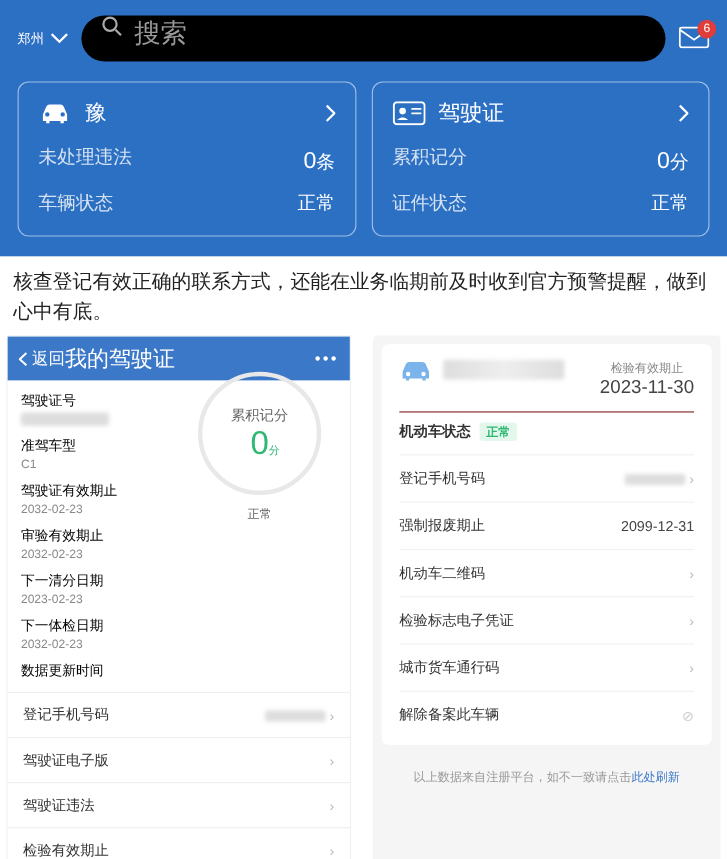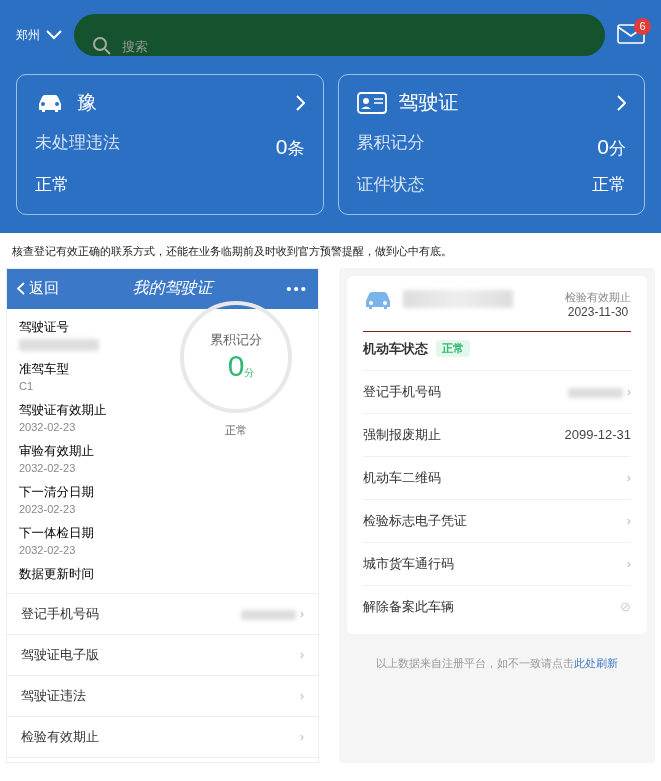--- a/index.html
+++ b/index.html
@@ -25,29 +25,29 @@
   }
   .city-select {
     display: flex;
     align-items: center;
     gap: 6px;
     font-size: 12px;
     font-weight: 400;
   }
   .search-box {
     flex: 1;
-    background: #14532d;
+    background: #000000;
     border-radius: 24px;
     height: 42px;
     display: flex;
-    align-items: flex-end;
+    align-items: flex-start;
     padding: 0 18px;
     gap: 10px;
     color: #999;
-    font-size: 13px;
+    font-size: 24px;
   }
   .mail-icon { position: relative; }
   .badge {
     position: absolute;
     top: -6px;
     right: -6px;
     background: #e03c3a;
     color: #fff;
     font-size: 11px;
     border-radius: 10px;
@@ -84,21 +84,21 @@
     font-size: 17px;
     line-height: 2.0;
     color: #d6e3f2;
   }
   .card-line .val { color: #fff; }
   .card-line .num { font-size: 21px; }
 
   
   .desc {
     padding: 10px 12px 8px 12px;
-    font-size: 11px;
+    font-size: 18px;
     line-height: 1.5;
     color: #222;
   }
 
   
   .bottom-row {
     display: flex;
     gap: 20px;
     padding: 0 6px;
   }
@@ -110,21 +110,21 @@
   }
   .lpanel-header {
     background: #3b78c8;
     color: #fff;
     height: 40px;
     display: flex;
     align-items: center;
     padding: 0 10px;
     font-size: 15px;
   }
-  .lpanel-header .title { flex: 1; text-align: center; font-size: 16px; font-style: italic; }
+  .lpanel-header .title { flex: 1; text-align: left; font-size: 20px; }
   .lpanel-body { padding: 10px 12px 4px 12px; background: #fff; }
 
   .field-block { margin-bottom: 10px; }
   .field-label { font-size: 12.5px; color: #000000; font-weight: 500; }
   .field-val { font-size: 11px; color: #888; margin-top: 2px; }
 
   .gauge-wrap {
     position: relative;
     height: 0;
   }
@@ -188,21 +188,21 @@
     color: #4a90e2;
   }
   .plate-blur {
     width: 110px;
     height: 18px;
     background: linear-gradient(90deg,#ddd,#eee,#ddd);
     border-radius: 2px;
     filter: blur(2px);
   }
   .rcard-top .right { margin-left: auto; text-align: center; font-size: 11px; color: #888; }
-  .rcard-top .right .date { color: #444; font-size: 12px; }
+  .rcard-top .right .date { color: #444; font-size: 17px; }
 
   .status-row {
     display: flex;
     align-items: center;
     gap: 8px;
     font-size: 13px;
     padding: 8px 0 12px 0;
     border-top: 1px solid #7f1d1d;
     font-weight: bold;
   }
@@ -289,20 +289,21 @@
         <span class="spacer"></span>
         <svg width="9" height="16" viewBox="0 0 9 16">
             <path d="M1 1 L8 8 L1 15" stroke="#fff" stroke-width="2" fill="none"></path>
           </svg>
       </div>
       <div class="card-line">
         <span>未处理违法</span>
         <span class="val"><span class="num">0</span><span>条</span></span>
       </div>
       <div class="card-line">
+        <span>车辆状态</span>
         <span class="val">正常</span>
       </div>
     </div>
 
     <div class="info-card">
       <div class="card-title">
         <svg width="30" height="22" viewBox="0 0 30 22" fill="#fff">
             <rect x="1" y="1" width="28" height="20" rx="3" stroke="#fff" stroke-width="1.8" fill="none"></rect>
             <circle cx="9" cy="9" r="3" fill="#fff"></circle>
             <path d="M4 17 Q9 12 14 17" fill="#fff"></path>

